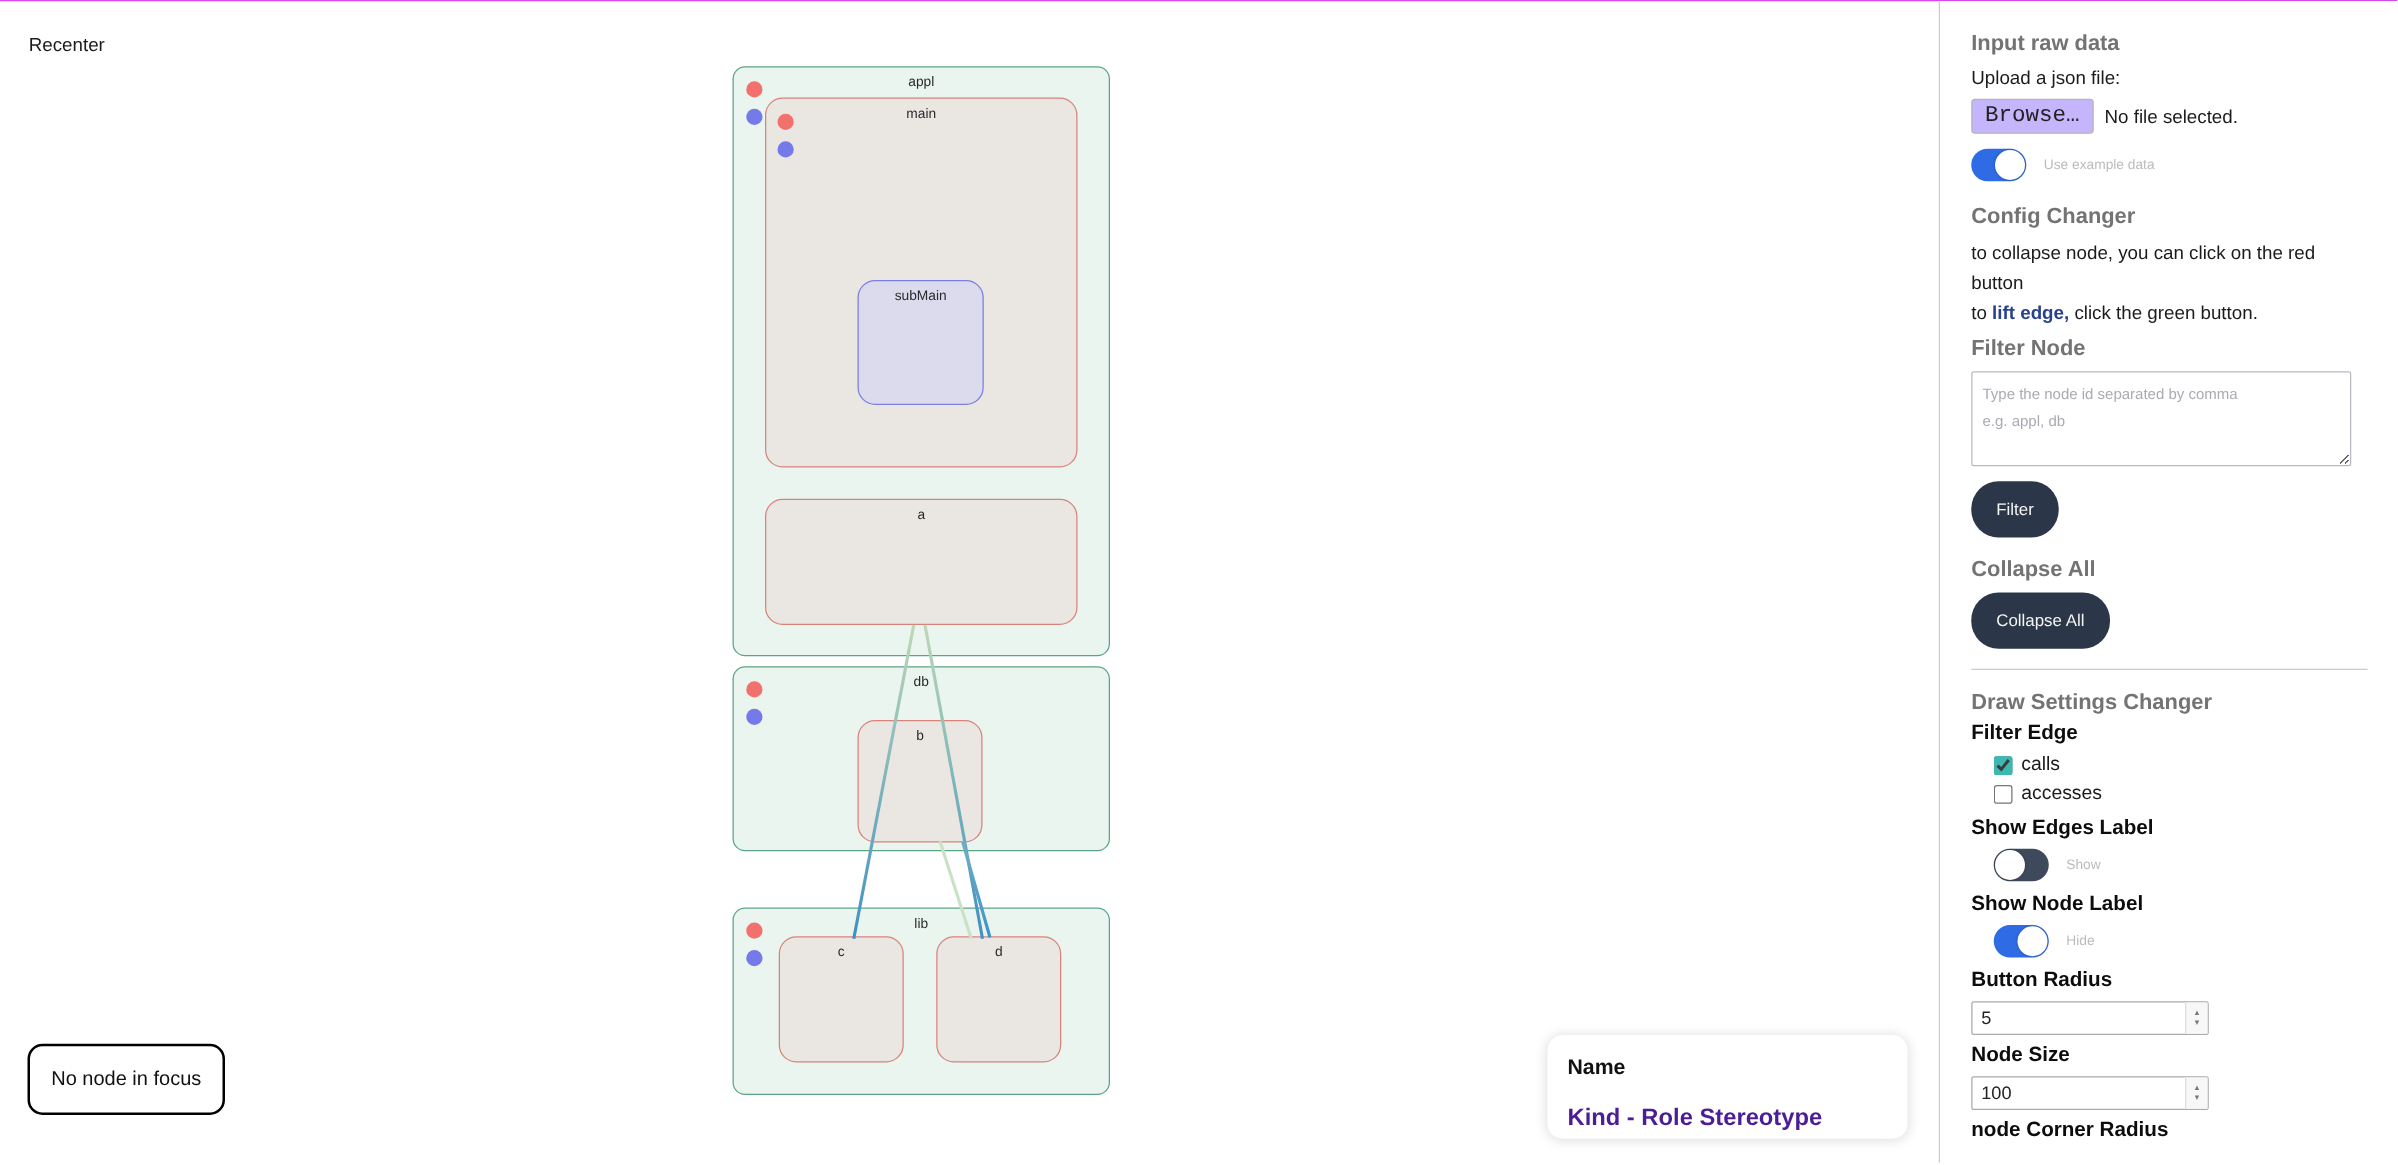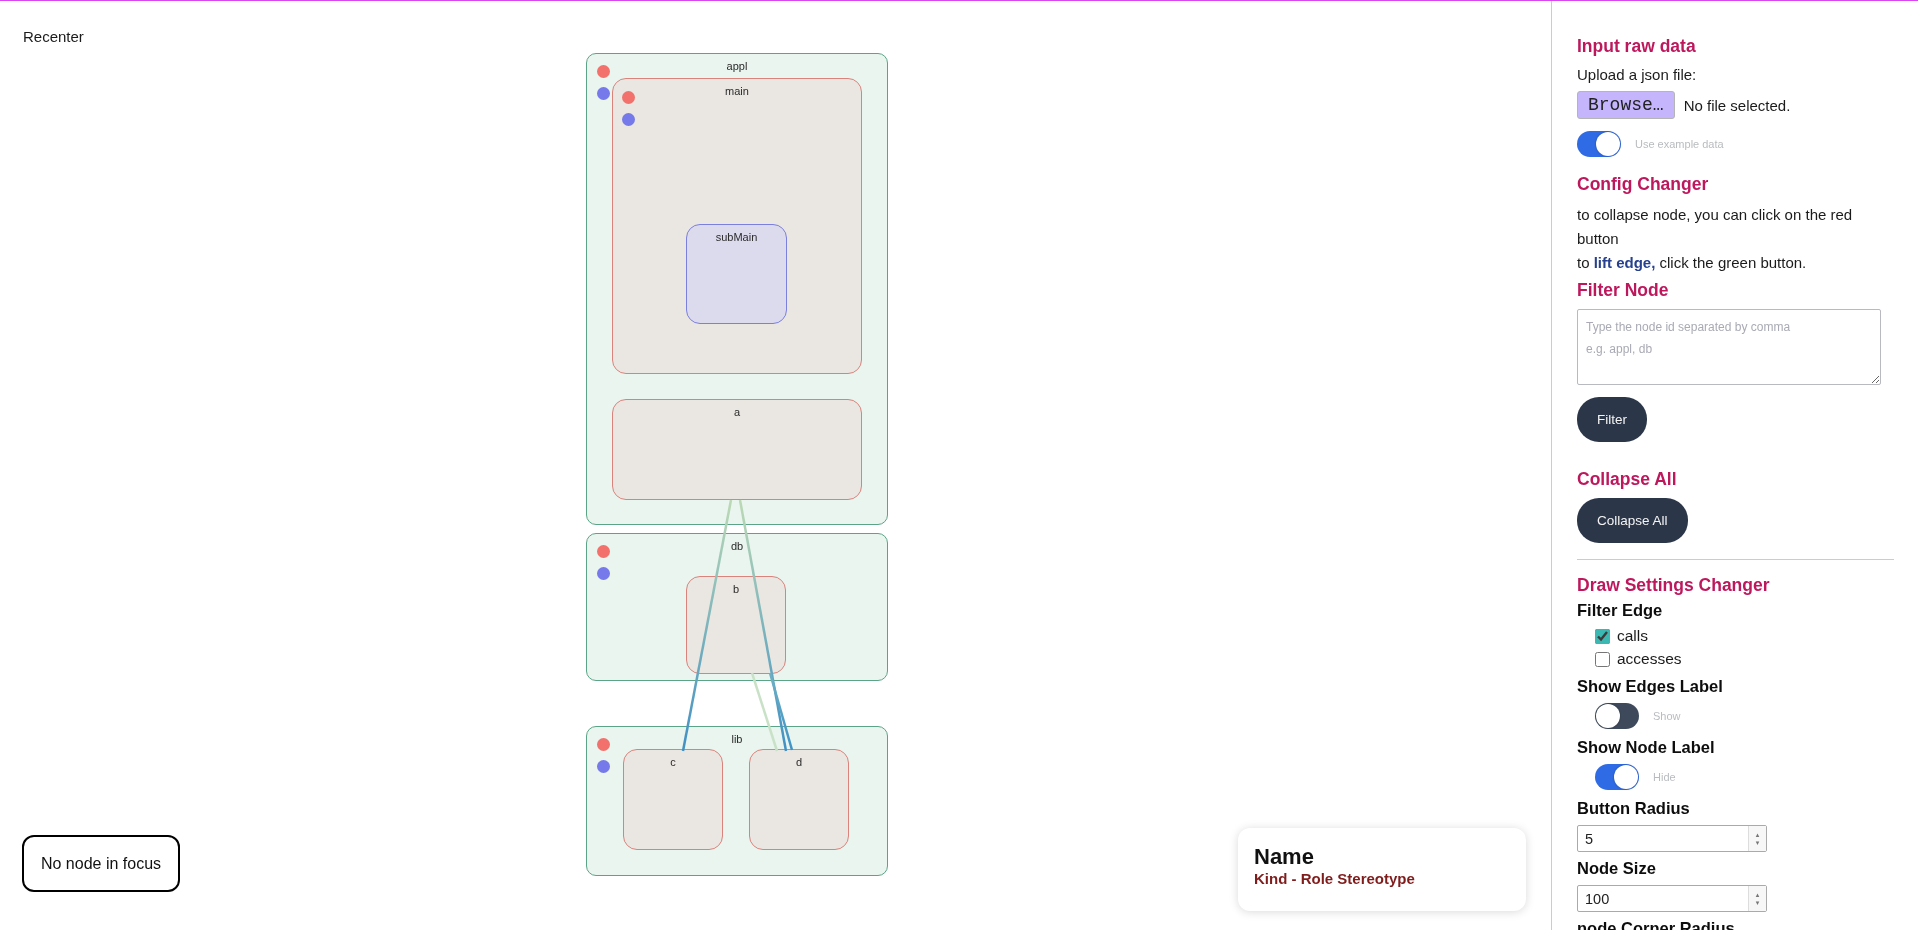--- a/index.html
+++ b/index.html
@@ -37,27 +37,27 @@
   .edges { position:absolute; left:0; top:0; width:1551px; height:932px; z-index:1;
     pointer-events:none; }
 
   .focus-box { position:absolute; left:22px; top:834px; width:158px; height:57px;
     background:#fff; border:2px solid #000; border-radius:12px; display:flex;
     align-items:center; justify-content:center; font-size:16px; color:#111; z-index:3; }
 
   .tooltip-card { position:absolute; left:1238px; top:827px; width:288px; height:83px;
     background:#fff; border-radius:12px; box-shadow:0 1px 10px rgba(0,0,0,.15);
     padding:16px 16px 0 16px; z-index:3; }
-  .tooltip-card .tt-name { font-size:22px; font-weight:700; color:#111; }
-  .tooltip-card .tt-sub  { font-size:15px; font-weight:700; color:#7f1d1d; margin-top:0; }
+  .tooltip-card .tt-name { font-size:17px; font-weight:700; color:#111; }
+  .tooltip-card .tt-sub  { font-size:19px; font-weight:700; color:#4c1d95; margin-top:20px; }
 
   
   .sidebar { position:absolute; right:0; top:0; width:367px; height:929px;
     border-left:1px solid #ccc; background:#fff; padding:22px 24px 0 25px; overflow:hidden; }
-  .sidebar h1 { font-size:17.5px; line-height:22px; font-weight:700; color:#be185d; margin:12px 0 8px; }
+  .sidebar h1 { font-size:17.5px; line-height:22px; font-weight:700; color:#737373; margin:0 0 8px; }
   .sidebar h2 { font-size:16.5px; line-height:21px; font-weight:700; color:#0d0d0d; margin:0 0 6px; }
   .sidebar p  { font-size:15px; line-height:24px; color:#1b1b1b; }
   .upload-label { font-size:15px; line-height:20px; margin-bottom:6px; }
   .file-row { display:flex; align-items:center; gap:9px; margin-bottom:12px; }
   .browse-btn { font-family:Liberation Mono, monospace; font-size:18px; color:#222; background:#c4b5fd;
     border:1px solid #b5b5b5; border-radius:3px; padding:3px 10px; cursor:pointer; }
   .file-status { font-size:15px; color:#1b1b1b; }
   .toggle-row { display:flex; align-items:center; gap:14px; margin-bottom:16px; }
   .toggle { position:relative; width:44px; height:26px; border-radius:13px; cursor:pointer; flex:0 0 auto; }
   .toggle .knob { position:absolute; top:1px; width:24px; height:24px; border-radius:50%;

